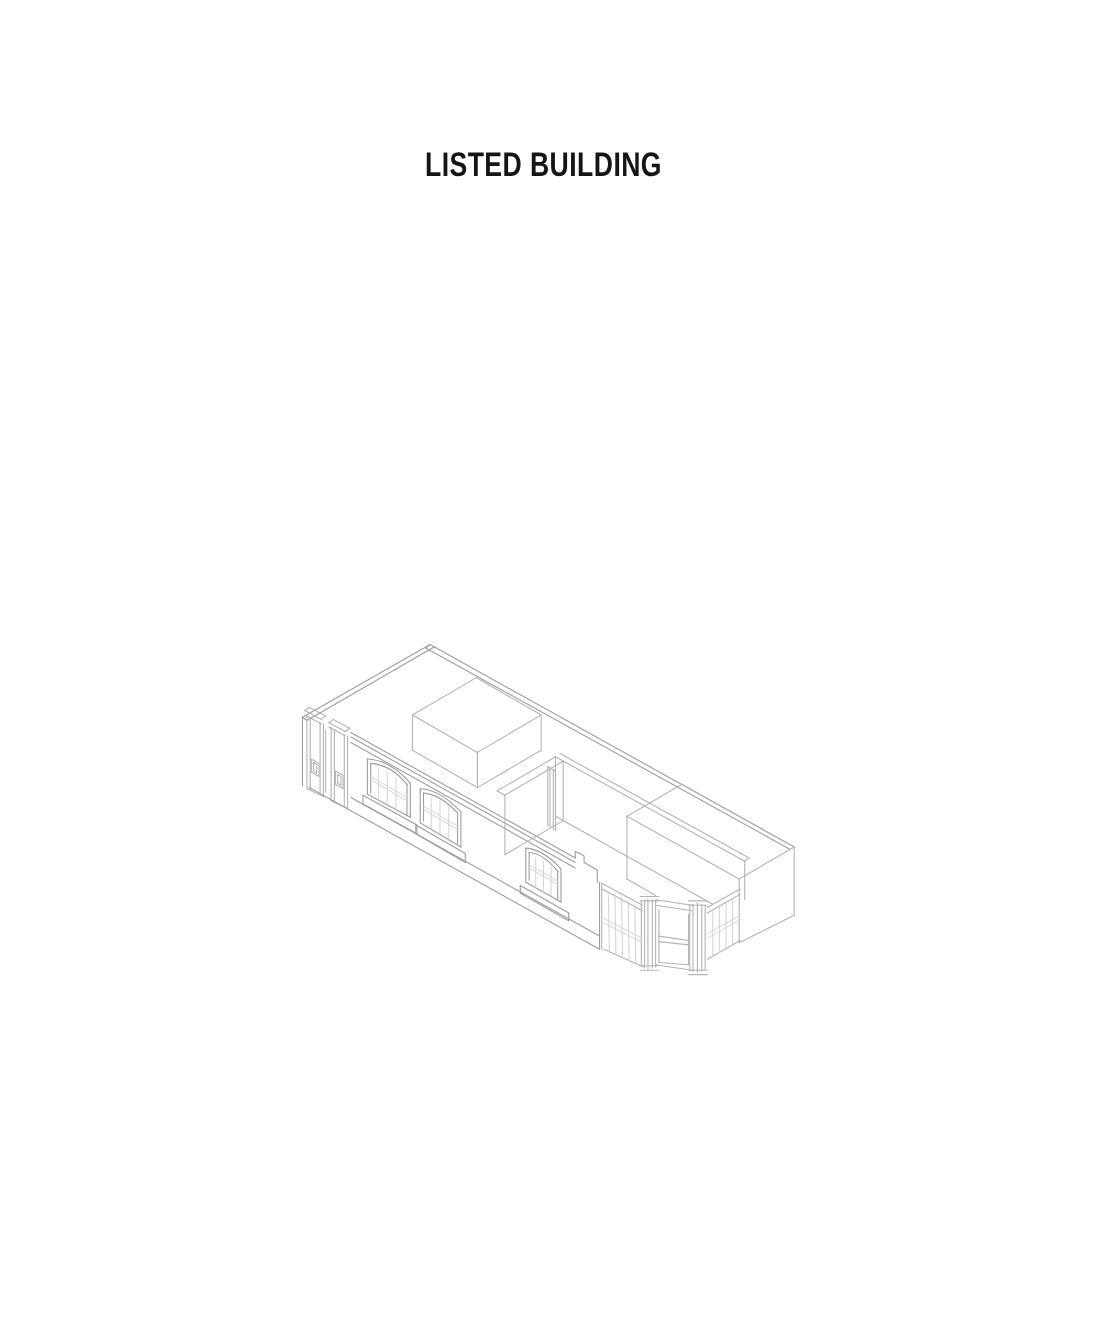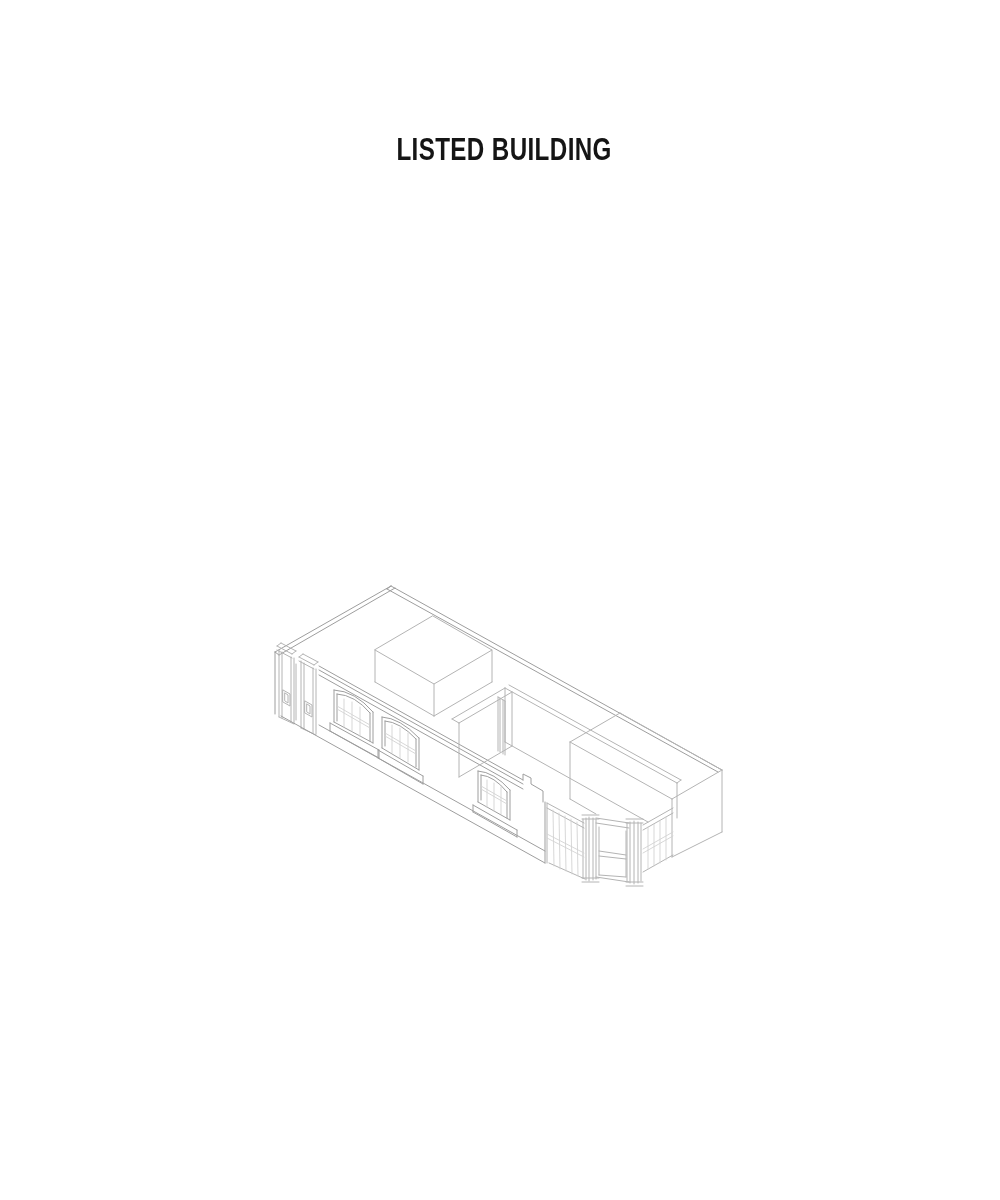--- a/index.html
+++ b/index.html
@@ -1,21 +1,21 @@
 <!DOCTYPE html>
 <html><head>
 <meta charset="utf-8">
 <style>
   html,body{margin:0;padding:0;background:#ffffff;}
   body{
     width:1000px;height:1200px;position:relative;overflow:hidden;
     font-family:"Liberation Sans","DejaVu Sans",sans-serif;
   }
   .page-title{
-    position:absolute;top:132px;left:14px;width:980px;
+    position:absolute;top:132px;left:4px;width:980px;
     text-align:center;
   }
   .page-title span{
     display:inline-block;
     font-weight:bold;font-size:31px;letter-spacing:0.5px;
     color:#151515;
     transform:scaleX(0.78);transform-origin:center;
     white-space:nowrap;
   }
   .drawing-wrap{position:absolute;inset:0;}

